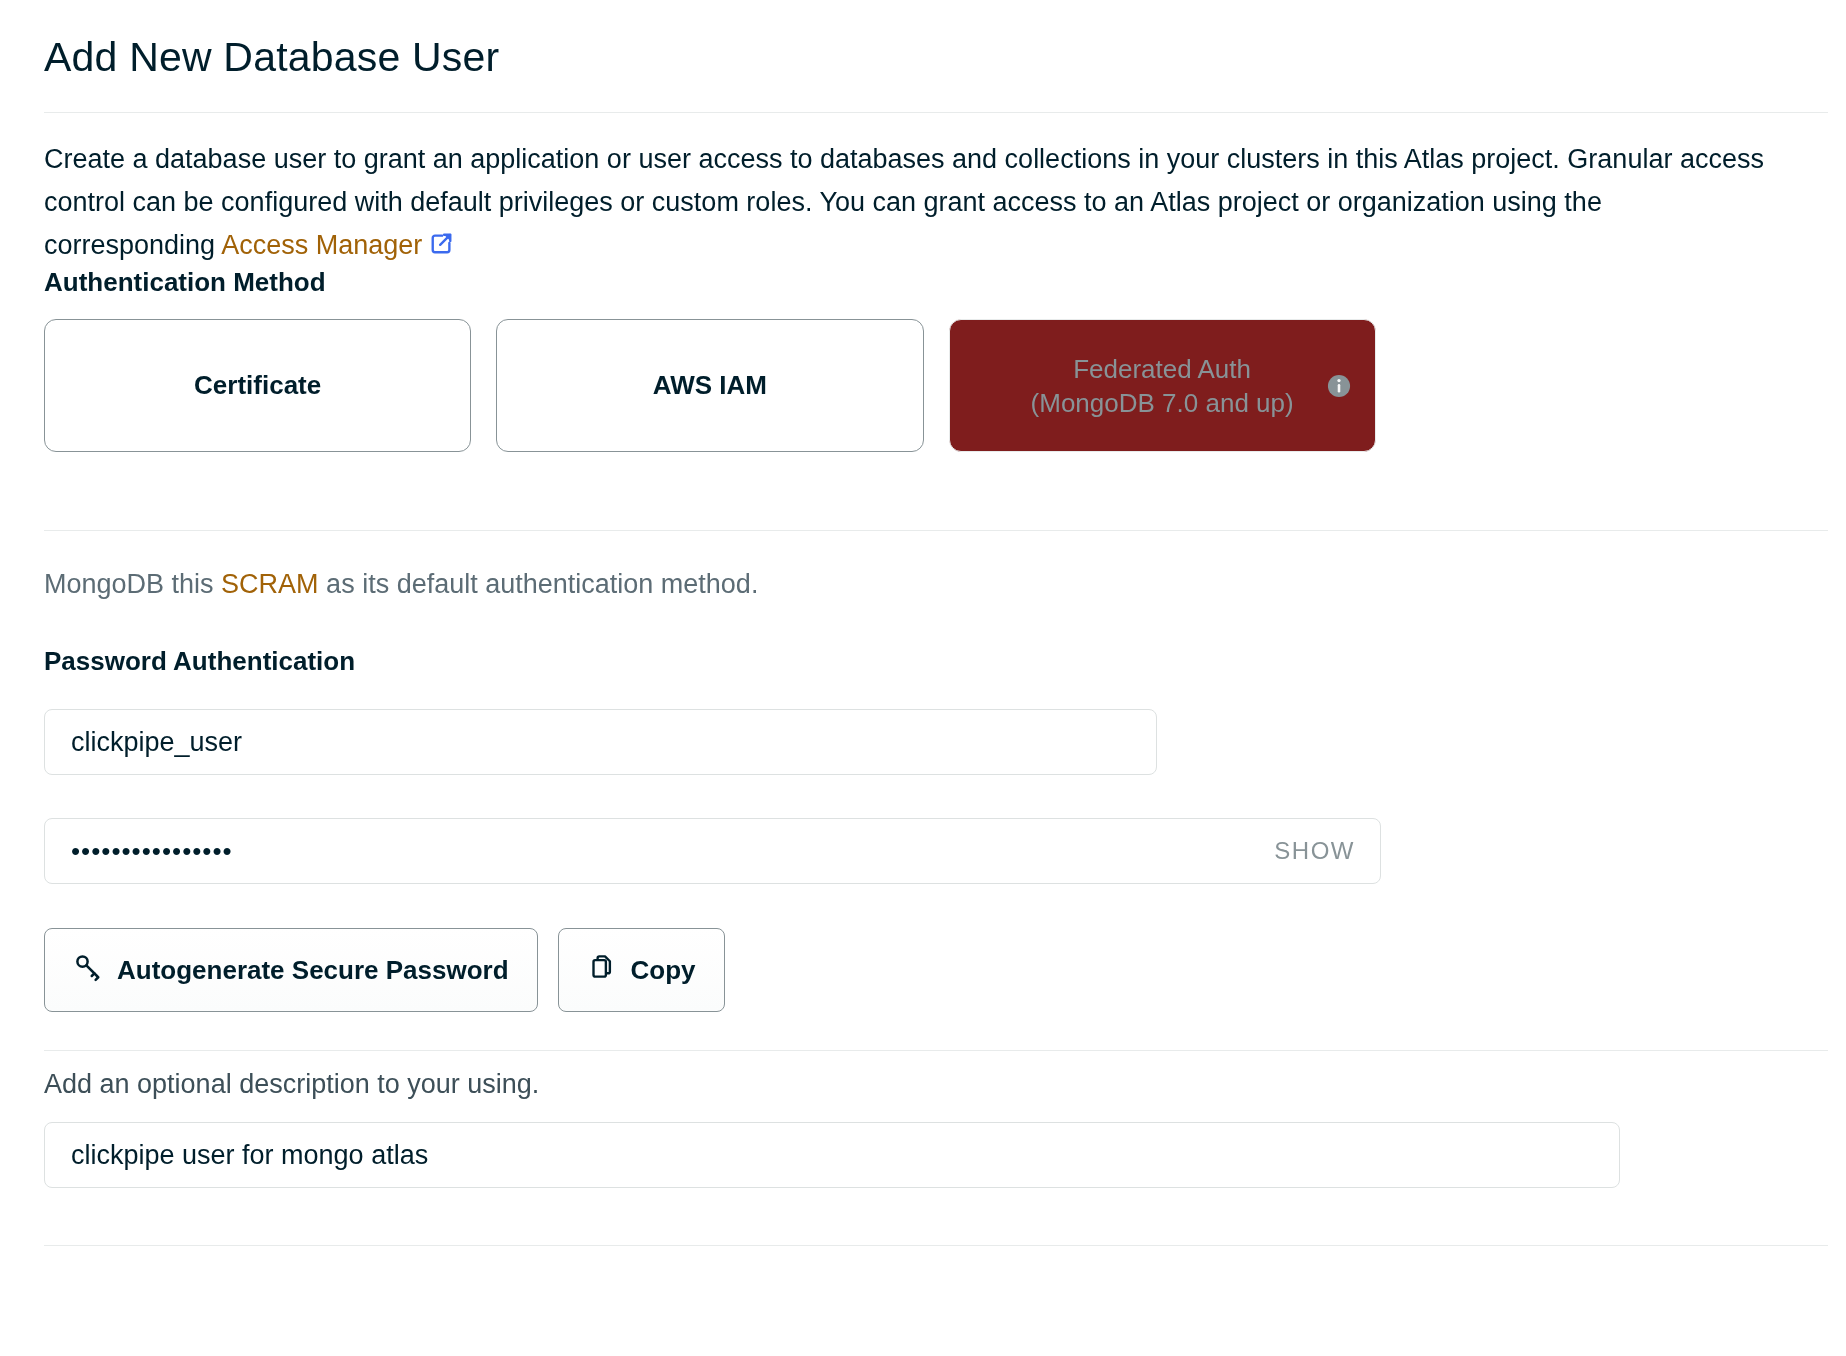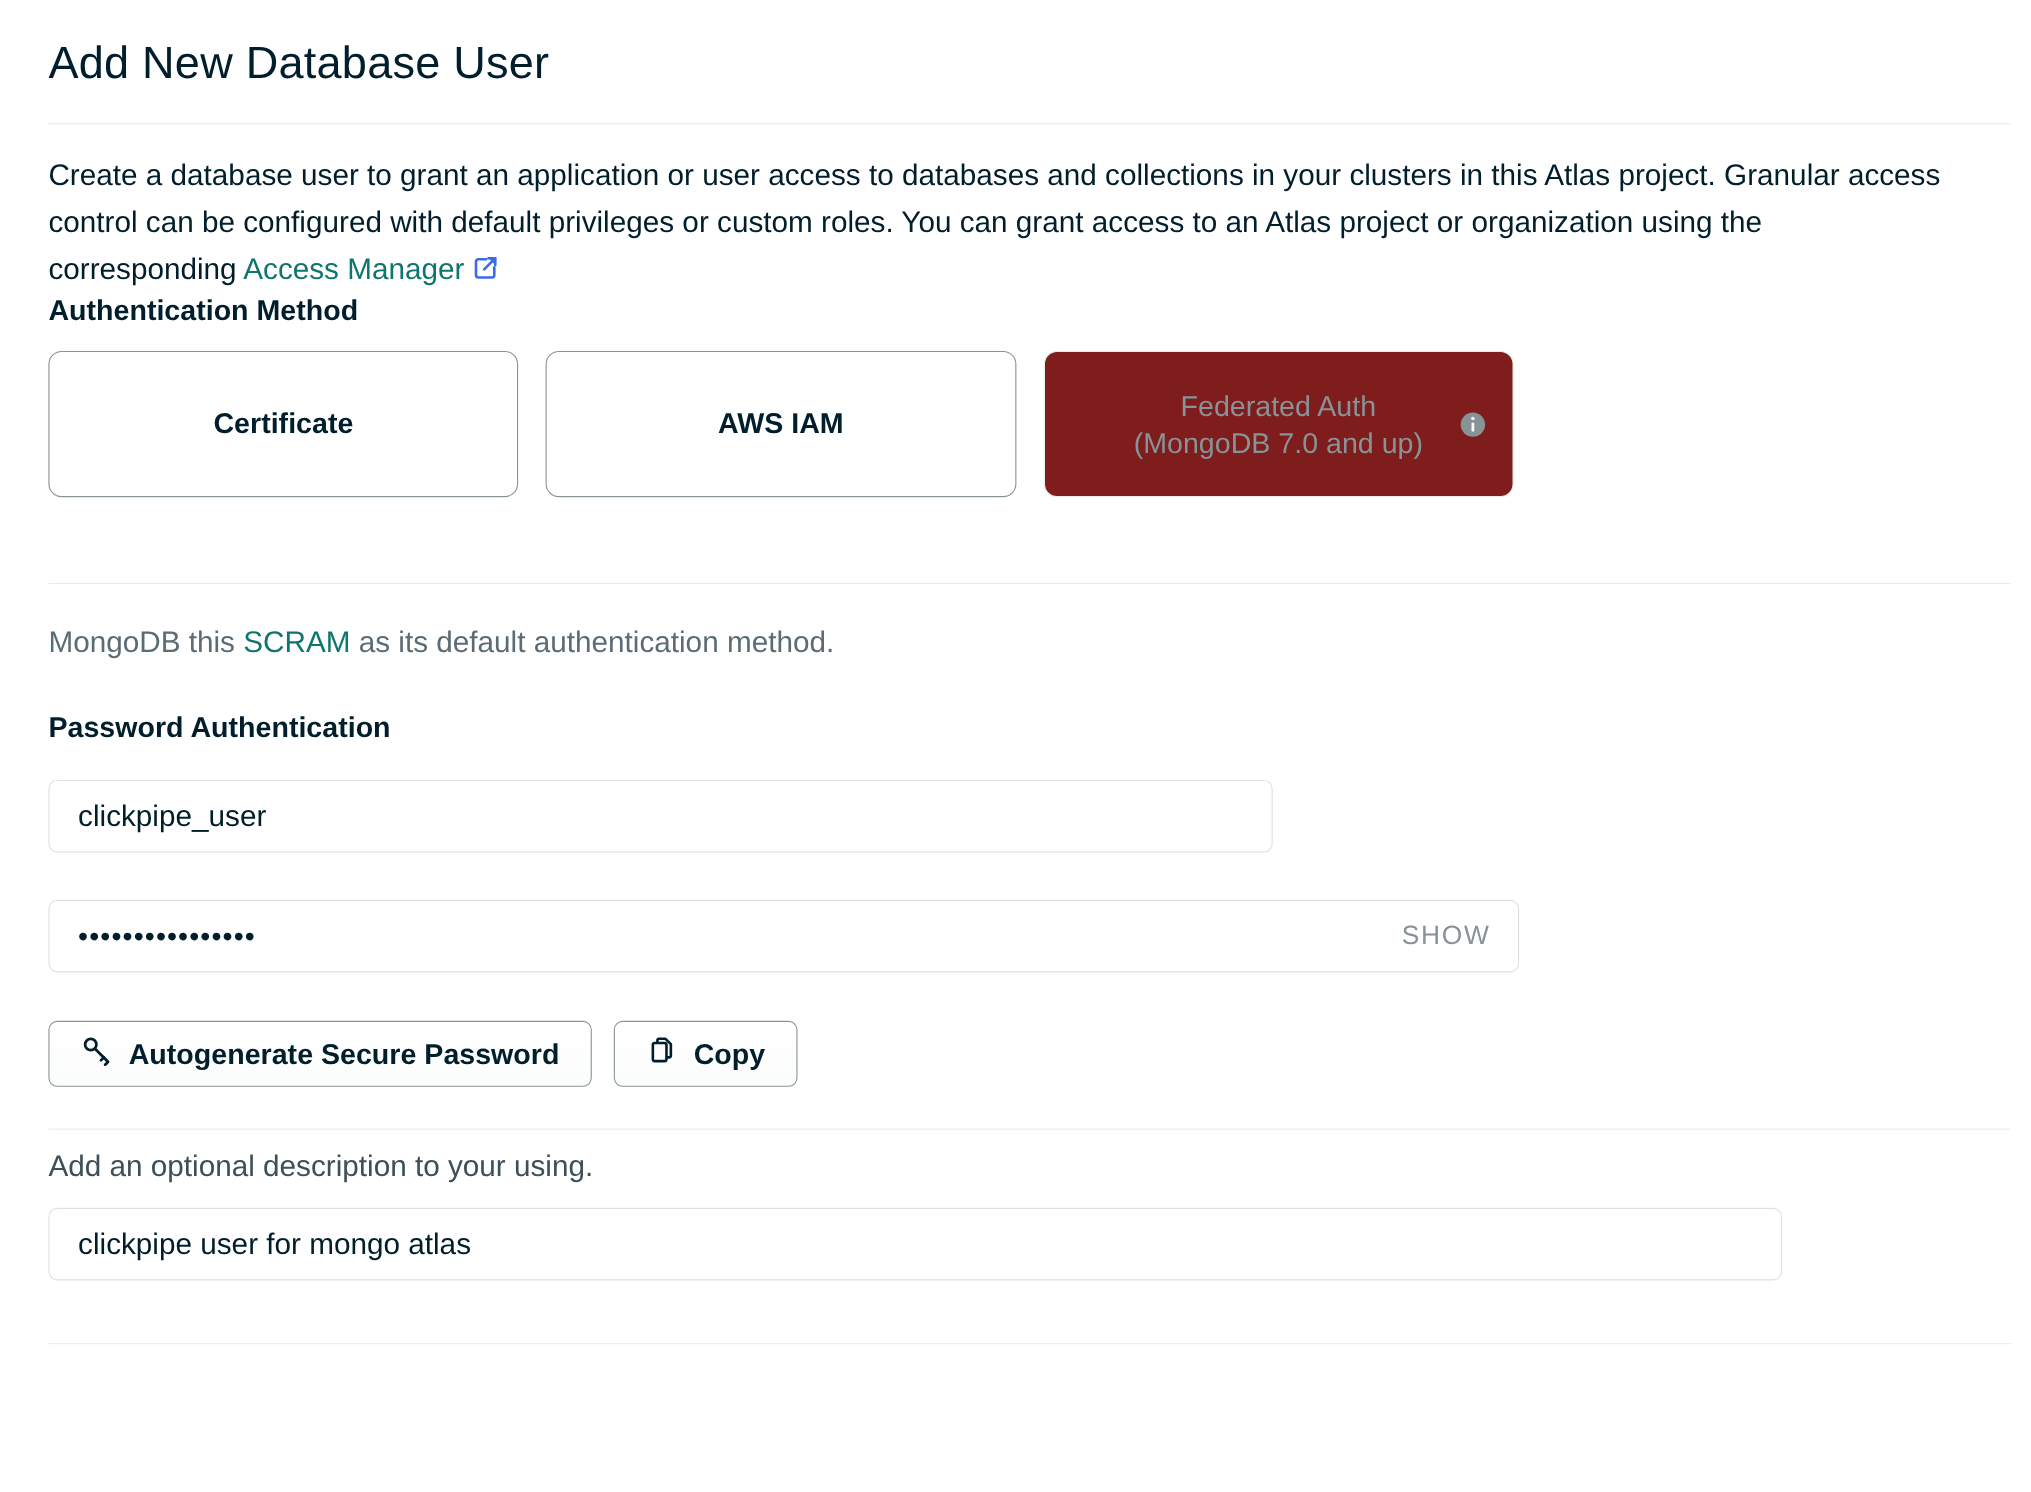--- a/index.html
+++ b/index.html
@@ -29,21 +29,21 @@
   .divider.d3 { margin-top: 38px; }
   .divider.d4 { margin-top: 57px; }
 
   .intro {
     margin-top: 25px;
     font-size: 27px;
     line-height: 43px;
     max-width: 1720px;
     color: #001E2B;
   }
-  .link { color: #0f766e; text-decoration: none; cursor: pointer; }
+  .link { color: #a16207; text-decoration: none; cursor: pointer; }
   .ext-icon { display: inline-block; width: 27px; height: 27px; vertical-align: -3px; margin-left: 6px; }
 
   .section-heading {
     font-size: 26px;
     font-weight: 700;
     color: #001E2B;
   }
 
   .cards {
     margin-top: 21px;
@@ -112,21 +112,21 @@
     transform: translateY(-50%);
     font-size: 24px;
     letter-spacing: 1.5px;
     color: #889397;
     cursor: pointer;
     user-select: none;
   }
 
   .btn-row { margin-top: 44px; display: flex; gap: 20px; }
   .btn {
-    height: 60px;
+    height: 84px;
     border: 1px solid #889397;
     border-radius: 8px;
     background: linear-gradient(#ffffff, #fbfcfc);
     display: inline-flex;
     align-items: center;
     justify-content: center;
     gap: 14px;
     padding: 0 28px;
     font-size: 26px;
     font-weight: 700;

